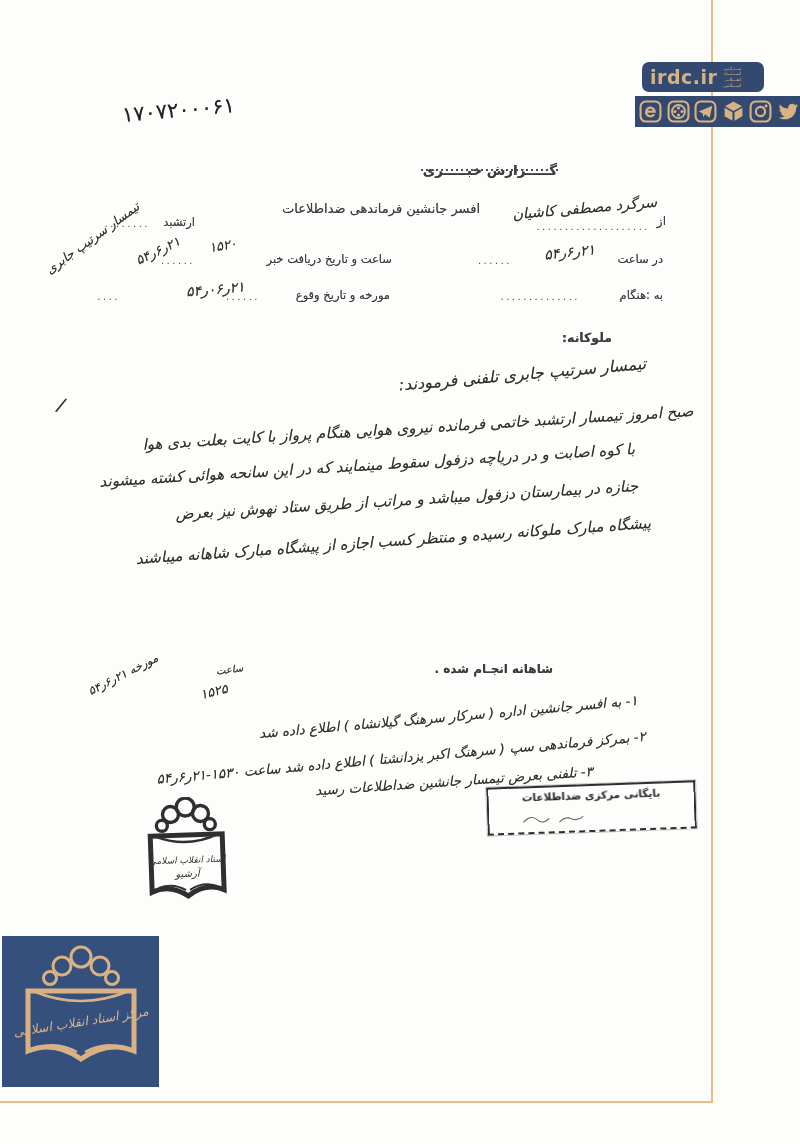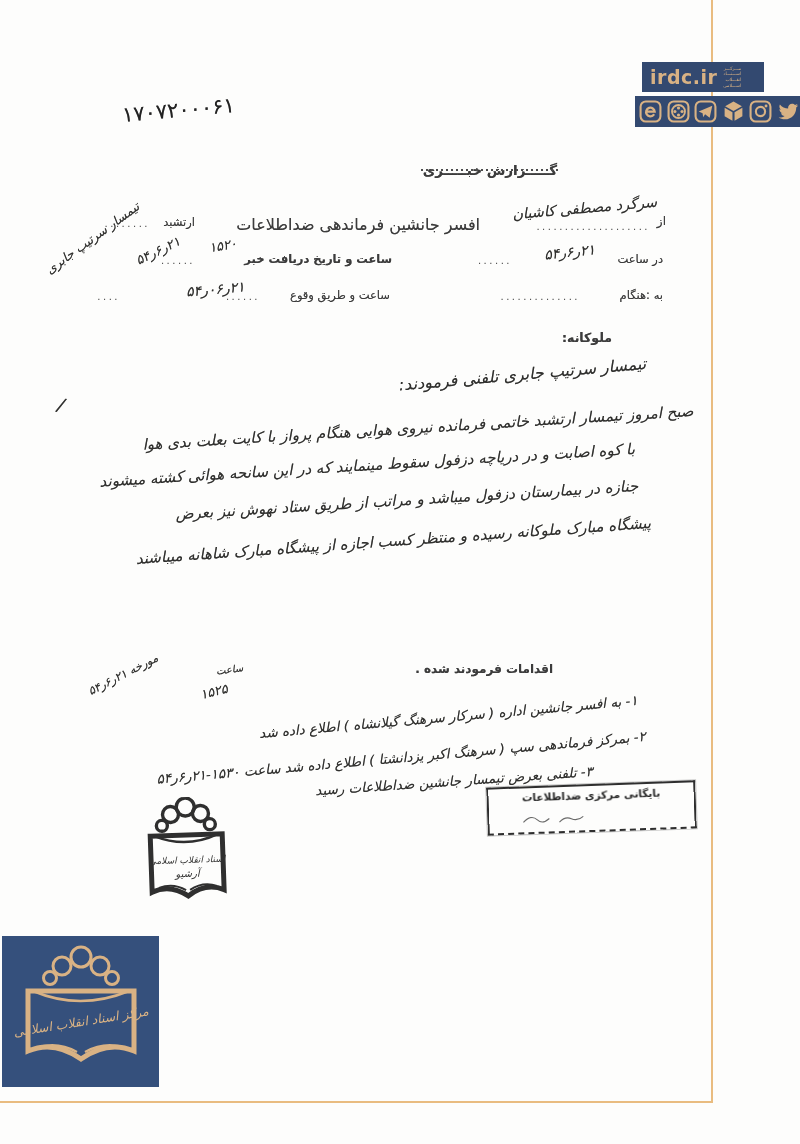--- a/index.html
+++ b/index.html
@@ -29,21 +29,21 @@
   .footer-org{color:#d9b284;font-size:12.5px;white-space:nowrap;transform:rotate(-9deg);font-style:italic;text-align:center;}
 </style>
 </head>
 <body>
 
 <div id="page">
 
   <div class="abs frame-line" style="left:711px;top:0;width:2px;height:1102px;"></div>
   <div class="abs frame-line" style="left:0;top:1101px;width:713px;height:2px;"></div>
 
-  <div class="abs irdc-box" style="left:642px;top:62px;width:122px;height:30px;">
+  <div class="abs irdc-box" style="left:642px;top:62px;width:122px;height:30px;border-radius:7px;">
     <span class="irdc-url">irdc.ir</span>
     <span class="irdc-mini">
       <span>مـــرکـــز</span><br>
       <span>اســـنـــاد</span><br>
       <span>انقـــلاب</span><br>
       <span>اســـلامی</span>
     </span>
   </div>
   <div class="abs irdc-box icon-row" style="left:635px;top:96px;width:162px;height:31px;">
     <span>
@@ -90,50 +90,50 @@
   </div>
 
   <div class="abs hw nowrap" style="left:122px;top:98px;font-size:21px;letter-spacing:6px;transform:rotate(-5deg);color:#222;font-style:normal;">۱۷۰۷۲۰۰۰۶۱</div>
 
   <div class="abs typed rtl nowrap" style="right:243px;top:138px;font-size:13.5px;font-weight:bold;margin-top:24px;">گـــــزارش خبـــــری</div>
   <div class="abs scallop" style="right:240px;top:168px;width:140px;"></div>
 
   <div class="abs typed rtl" style="right:134px;top:214px;font-size:12px;">از</div>
   <div class="abs hw rtl nowrap" style="right:143px;top:200px;font-size:14.5px;transform:rotate(-5deg);">سرگرد مصطفی کاشیان</div>
   <div class="abs dots" style="right:150px;top:221px;">....................</div>
-  <div class="abs typed rtl nowrap" style="right:320px;top:215px;font-size:16px;">افسر جانشین فرماندهی ضداطلاعات</div>
+  <div class="abs typed rtl nowrap" style="right:320px;top:201px;font-size:13px;">افسر جانشین فرماندهی ضداطلاعات</div>
   <div class="abs typed rtl" style="right:605px;top:215px;font-size:11.5px;">ارتشبد</div>
   <div class="abs dots" style="right:650px;top:218px;">........</div>
   <div class="abs hw rtl nowrap" style="right:658px;top:196px;font-size:12.5px;transform:rotate(-36deg);transform-origin:right bottom;">تیمسار سرتیپ جابری</div>
 
   <div class="abs typed rtl" style="right:137px;top:252px;font-size:11.5px;">در ساعت</div>
   <div class="abs hw rtl nowrap" style="right:205px;top:244px;font-size:14px;transform:rotate(-6deg);">۲۱ر۶ر۵۴</div>
   <div class="abs dots" style="right:288px;top:255px;">......</div>
-  <div class="abs typed rtl nowrap" style="right:408px;top:252px;font-size:11.5px;font-weight:bold;">ساعت و تاریخ دریافت خبر</div>
+  <div class="abs typed rtl nowrap" style="right:408px;top:252px;font-size:11.5px;">ساعت و تاریخ دریافت خبر</div>
   <div class="abs hw rtl" style="right:563px;top:238px;font-size:13px;transform:rotate(-10deg);">۱۵۲۰</div>
   <div class="abs dots" style="right:605px;top:255px;">......</div>
   <div class="abs hw rtl nowrap" style="right:618px;top:232px;font-size:13px;transform:rotate(-26deg);transform-origin:right bottom;">۲۱ر۶ر۵۴</div>
 
   <div class="abs typed rtl nowrap" style="right:137px;top:288px;font-size:11.5px;">به :هنگام</div>
   <div class="abs dots" style="right:220px;top:291px;">..............</div>
-  <div class="abs typed rtl nowrap" style="right:410px;top:288px;font-size:11.5px;">ساعت و طریق وقوع</div>
+  <div class="abs typed rtl nowrap" style="right:410px;top:288px;font-size:11.5px;">مورخه و تاریخ وقوع</div>
   <div class="abs dots" style="right:540px;top:291px;">......</div>
   <div class="abs hw rtl nowrap" style="right:555px;top:281px;font-size:14px;transform:rotate(-5deg);">۲۱ر۰۶ر۵۴</div>
   <div class="abs dots" style="right:680px;top:291px;">....</div>
 
   <div class="abs typed rtl nowrap" style="right:188px;top:330px;font-size:12.5px;font-weight:bold;">ملوکانه:</div>
   <div class="abs hw rtl nowrap" style="right:155px;top:354px;font-size:16px;transform:rotate(-5deg);transform-origin:right top;">تیمسار سرتیپ جابری تلفنی فرمودند:</div>
 
   <div class="abs hw" style="left:58px;top:394px;font-size:18px;transform:rotate(12deg);">/</div>
   <div class="abs hw rtl nowrap" style="right:107px;top:402px;font-size:15px;transform:rotate(-3.5deg);transform-origin:right top;">صبح امروز تیمسار ارتشبد خاتمی فرمانده نیروی هوایی هنگام پرواز با کایت بعلت بدی هوا</div>
   <div class="abs hw rtl nowrap" style="right:166px;top:440px;font-size:15px;transform:rotate(-3.5deg);transform-origin:right top;">با کوه اصابت و در دریاچه دزفول سقوط مینمایند که در این سانحه هوائی کشته میشوند</div>
   <div class="abs hw rtl nowrap" style="right:162px;top:477px;font-size:15px;transform:rotate(-3.5deg);transform-origin:right top;">جنازه در بیمارستان دزفول میباشد و مراتب از طریق ستاد نهوش نیز بعرض</div>
   <div class="abs hw rtl nowrap" style="right:150px;top:514px;font-size:15px;transform:rotate(-4deg);transform-origin:right top;">پیشگاه مبارک ملوکانه رسیده و منتظر کسب اجازه از پیشگاه مبارک شاهانه میباشند</div>
 
-  <div class="abs typed rtl nowrap" style="right:247px;top:662px;font-size:12px;font-weight:bold;">اقدامات فرمودند شده .</div>
+  <div class="abs typed rtl nowrap" style="right:247px;top:662px;font-size:12px;font-weight:bold;">شاهانه انجـام شده .</div>
 
   <div class="abs hw rtl nowrap" style="right:163px;top:692px;font-size:13.5px;transform:rotate(-5deg);transform-origin:right top;">۱- به افسر جانشین اداره ( سرکار سرهنگ گیلانشاه ) اطلاع داده شد</div>
   <div class="abs hw rtl" style="left:216px;top:664px;font-size:10px;transform:rotate(-8deg);">ساعت</div>
   <div class="abs hw rtl" style="left:200px;top:684px;font-size:13px;transform:rotate(-14deg);">۱۵۲۵</div>
   <div class="abs hw rtl nowrap" style="left:92px;top:684px;font-size:11.5px;transform:rotate(-27deg);transform-origin:left bottom;">مورخه ۲۱ر۶ر۵۴</div>
 
   <div class="abs hw rtl nowrap" style="right:155px;top:728px;font-size:13.5px;transform:rotate(-5deg);transform-origin:right top;">۲- بمرکز فرماندهی سپ ( سرهنگ اکبر یزدانشتا ) اطلاع داده شد ساعت ۱۵۳۰-۲۱ر۶ر۵۴</div>
 
   <div class="abs hw rtl nowrap" style="right:208px;top:763px;font-size:13.5px;transform:rotate(-4deg);transform-origin:right top;">۳- تلفنی بعرض تیمسار جانشین ضداطلاعات رسید</div>
 

